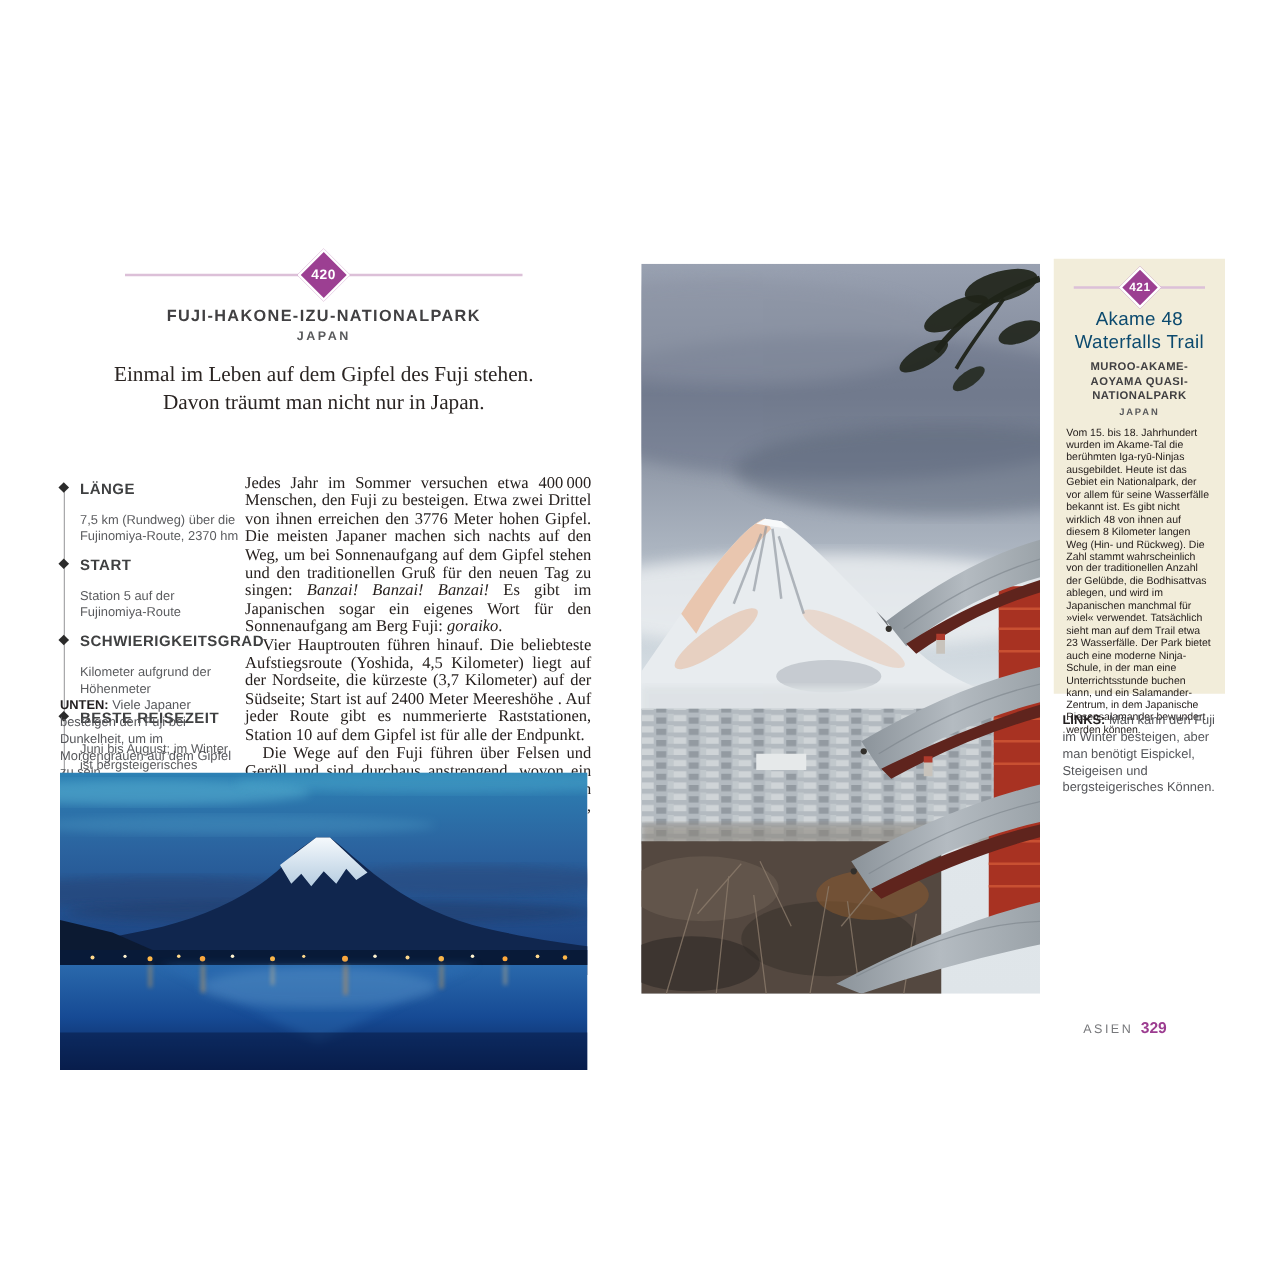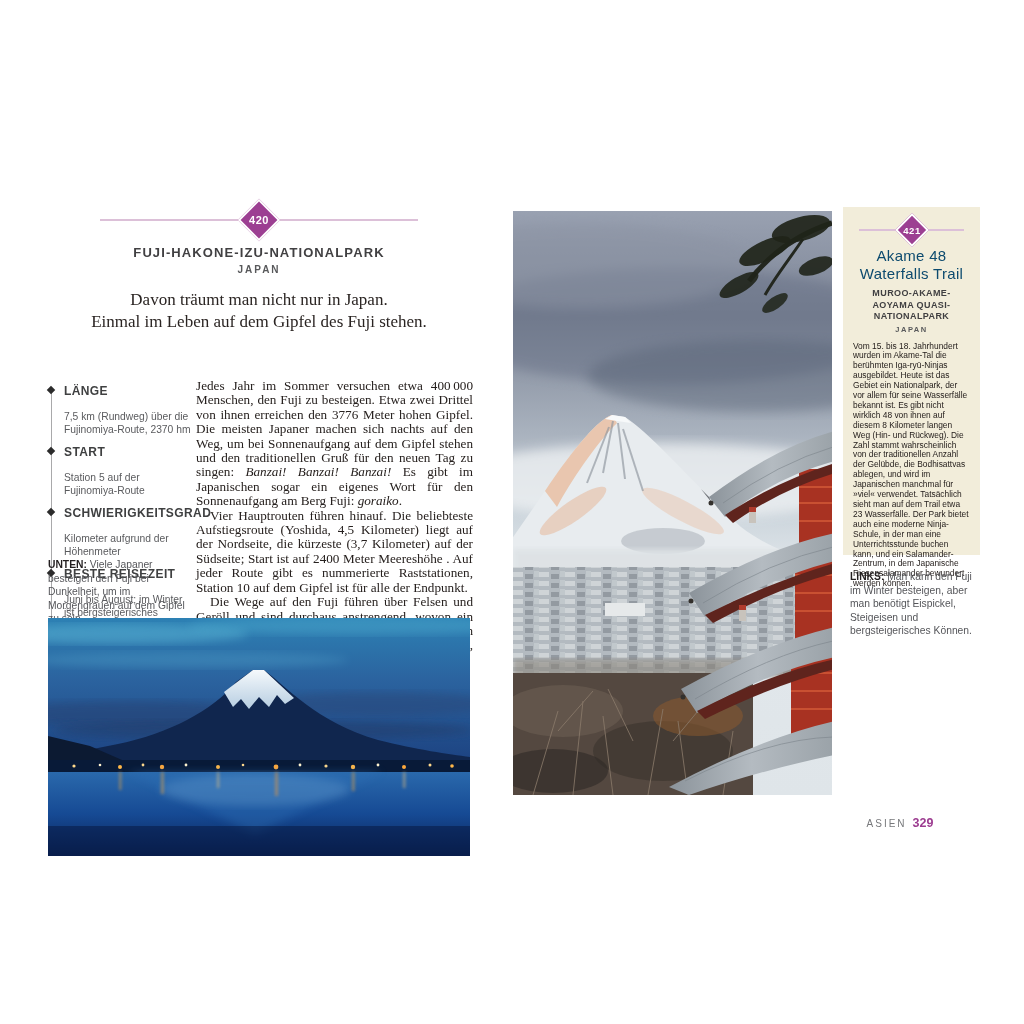--- a/index.html
+++ b/index.html
@@ -85,22 +85,22 @@
   <div class="fuji-header">
     <div class="badge-row">
       <div class="badge-line"></div>
       <div class="badge-diamond">
         <span>420</span>
       </div>
     </div>
     <div class="entry-park">FUJI-HAKONE-IZU-NATIONALPARK</div>
     <div class="entry-country">JAPAN</div>
     <div class="entry-intro">
+      <div>Einmal im Leben auf dem Gipfel des Fuji stehen.</div>
       <div>Davon träumt man nicht nur in Japan.</div>
-      <div>Einmal im Leben auf dem Gipfel des Fuji stehen.</div>
     </div>
   </div>
 
   <div class="stats">
     <div class="stats-rail"></div>
     <div class="stat-item">
       <span class="stat-bullet"></span>
       <div class="stat-label">LÄNGE</div>
       <div class="stat-value">7,5 km (Rundweg) über die Fujinomiya-Route, 2370 hm</div>
     </div>

